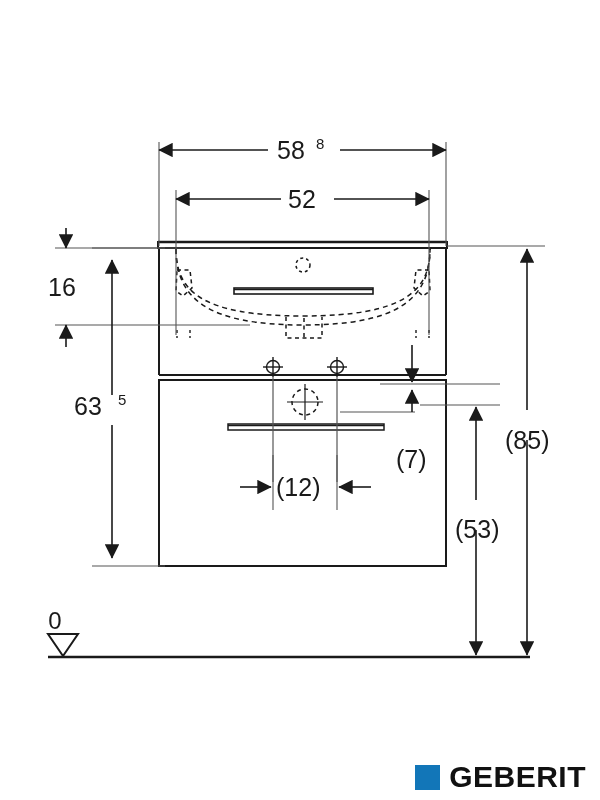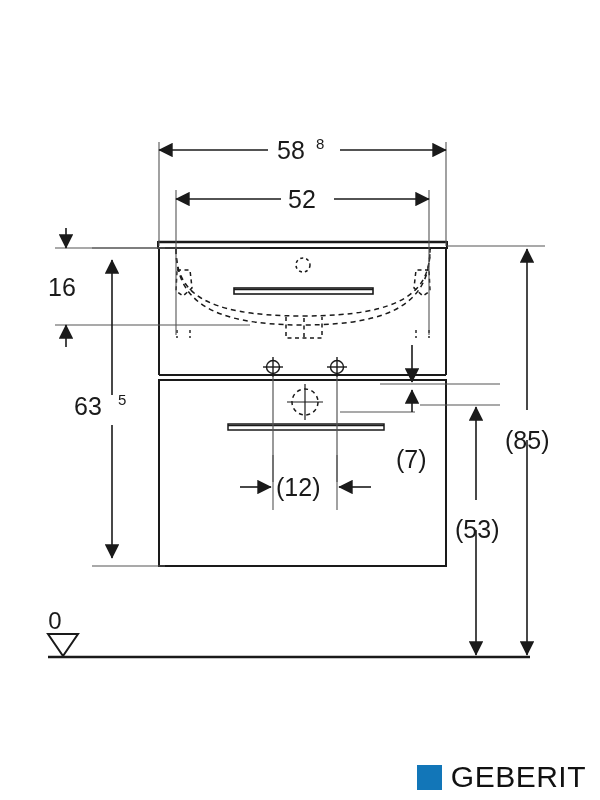--- a/index.html
+++ b/index.html
@@ -48,21 +48,21 @@
     display: flex;
     align-items: center;
     gap: 9px;
   }
   #brand-mark {
     width: 25px;
     height: 25px;
   }
   #brand-name {
     font-family: "Liberation Sans", sans-serif;
-    font-weight: normal;
+    font-weight: bold;
     font-size: 30px;
     letter-spacing: 0.5px;
     color: #111111;
     line-height: 1;
   }
 </style>
 </head>
 <body>
 
 <div id="sheet">

